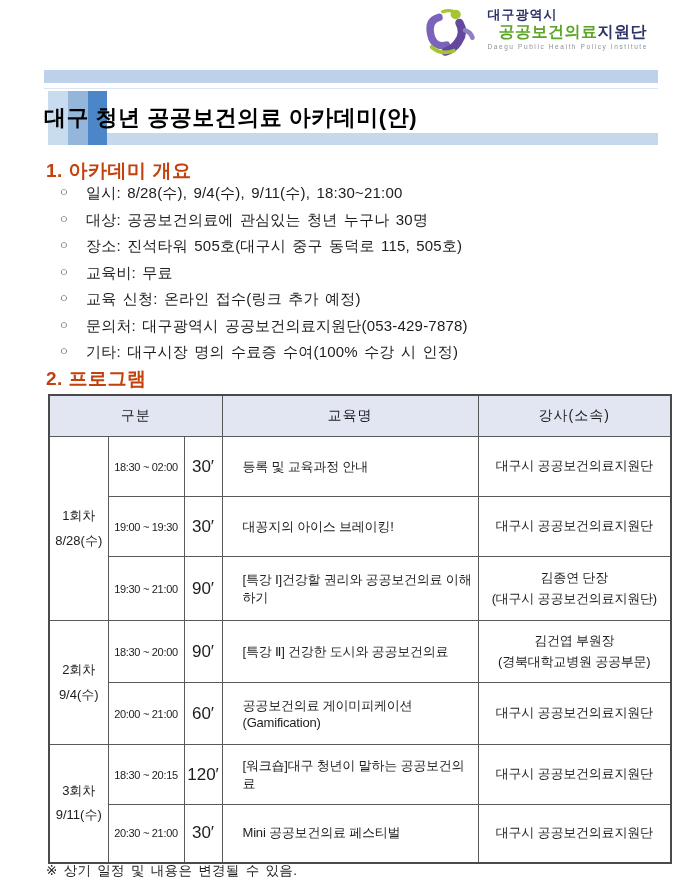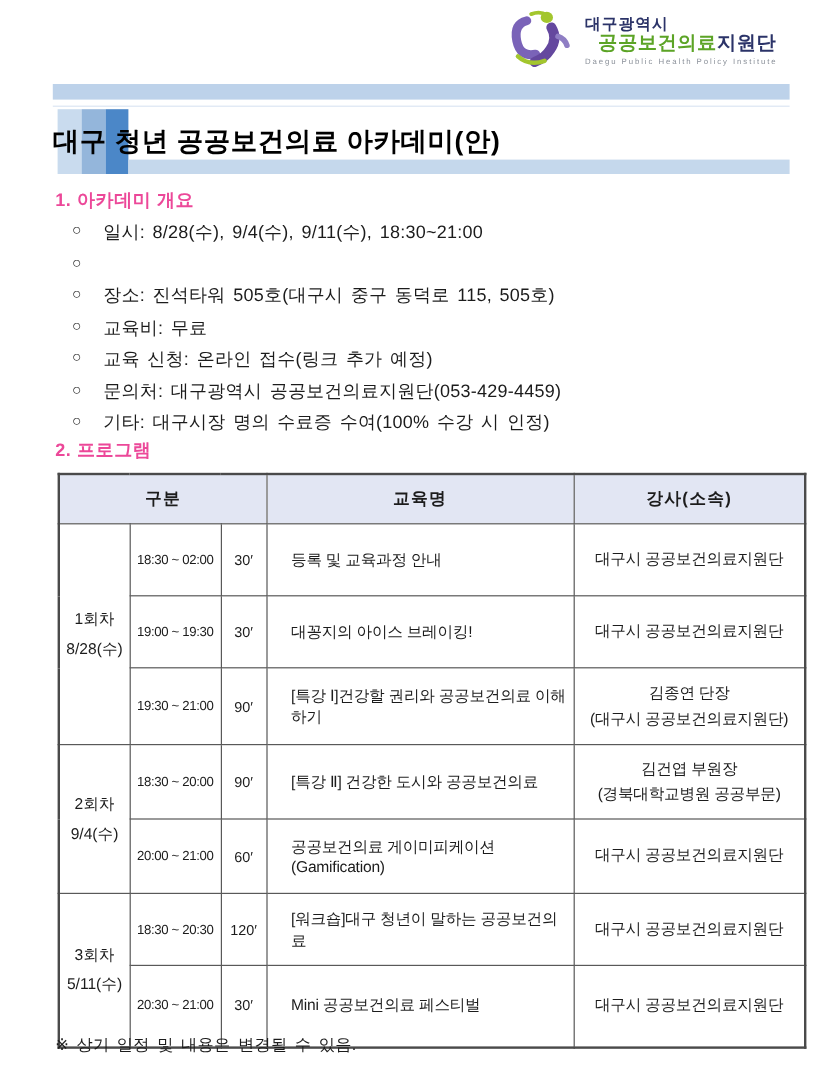--- a/index.html
+++ b/index.html
@@ -1,62 +1,62 @@
 <!DOCTYPE html>
 <html><head>
 <meta charset="utf-8">
 <style>
   html,body{margin:0;padding:0;}
   body{
     width:696px;height:888px;background:#ffffff;position:relative;overflow:hidden;
     font-family:"Liberation Sans","DejaVu Sans",sans-serif;color:#1a1a1a;
   }
   
-  .logo{position:absolute;top:8px;right:48px;display:flex;align-items:center;gap:6px;}
+  .logo{position:absolute;top:8px;right:48px;display:flex;align-items:flex-start;gap:6px;}
   .logo-mark{width:58px;height:52px;}
   .logo-text{display:flex;flex-direction:column;line-height:1.15;}
   .logo-line1{font-size:13px;font-weight:bold;color:#2b3368;letter-spacing:1px;}
   .logo-line2{font-size:16px;font-weight:bold;letter-spacing:0.5px;margin-left:11px;}
   .logo-line2 .green{color:#5ca426;}
   .logo-line2 .navy{color:#2b3368;}
   .logo-line3{font-size:6.5px;color:#8a9099;letter-spacing:1.6px;margin-top:2px;}
   
   .topbar{position:absolute;left:44px;top:70px;width:614px;height:13px;background:#bdd2ea;}
   .banner{position:absolute;left:44px;top:88px;width:614px;height:58px;border-top:1px solid #dbe5f3;}
   .banner-squares{position:absolute;left:4px;top:2px;height:54px;display:flex;}
   .sq1{width:20px;height:54px;background:#c9dbee;}
   .sq2{width:20px;height:54px;background:#94b6db;}
   .sq3{width:19px;height:54px;background:#4b87c8;}
   .banner-strip{position:absolute;left:63px;right:0;bottom:2px;height:12px;background:#c5d8ec;}
   .banner-title{
     position:absolute;left:0;right:0;top:14px;text-align:left;
     font-size:22px;font-weight:bold;color:#000;letter-spacing:0.5px;
   }
   
-  .section-heading{position:absolute;left:46px;font-size:15px;font-weight:bold;color:#ec4899;letter-spacing:0.5px;}
+  .section-heading{position:absolute;left:46px;font-size:19px;font-weight:bold;color:#c2410c;letter-spacing:0.5px;}
   #overview-heading{top:158px;}
   #program-heading{top:366px;}
   .bullets{position:absolute;left:60px;top:184px;width:600px;}
   .bullet-row{display:flex;align-items:flex-start;height:26.5px;font-size:15px;letter-spacing:0.2px;word-spacing:2px;color:#1c1c1c;}
   .bullet-circle{width:26px;font-size:13px;color:#333;flex:0 0 26px;}
   
   .program-table{
     position:absolute;left:48px;top:394px;border-collapse:collapse;table-layout:fixed;width:622px;
   }
   .program-table td,.program-table th{
     border:1px solid #595959;padding:2px 4px;vertical-align:middle;
     font-size:13px;color:#1c1c1c;overflow:hidden;
   }
   .program-table{border:2px solid #4a4a4a;}
   .program-table th{
-    background:#e2e6f3;height:36px;font-weight:bold;font-size:14px;letter-spacing:1px;
+    background:#e2e6f3;height:36px;font-weight:normal;font-size:14px;letter-spacing:1px;
   }
   td.c-session{text-align:center;white-space:pre-line;line-height:1.9;font-size:13px;}
   td.c-time{text-align:center;font-size:11px;letter-spacing:-0.3px;padding:2px 1px;}
-  td.c-min{text-align:center;font-size:12px;padding:2px 1px;}
+  td.c-min{text-align:center;font-size:17px;padding:2px 1px;}
   td.c-name{text-align:left;padding-left:20px;font-size:13px;letter-spacing:-0.2px;}
   td.c-lect{text-align:center;white-space:pre-line;line-height:1.55;font-size:13px;letter-spacing:-0.2px;}
   
   .footnote{position:absolute;left:46px;top:862px;font-size:13.5px;color:#1c1c1c;letter-spacing:0.3px;word-spacing:2px;}
 </style>
 </head>
 <body>
 
 <div class="logo">
   <svg class="logo-mark" viewBox="0 0 60 56" xmlns="http://www.w3.org/2000/svg">
@@ -86,36 +86,37 @@
 </div>
 
 <div class="section-heading" id="overview-heading">1. 아카데미 개요</div>
 <div class="bullets">
   <div class="bullet-row">
     <span class="bullet-circle">○</span>
     <span>일시: 8/28(수), 9/4(수), 9/11(수), 18:30~21:00</span>
   </div>
   <div class="bullet-row">
     <span class="bullet-circle">○</span>
+    <span>대상: 공공보건의료에 관심있는 청년 누구나 30명</span>
   </div>
   <div class="bullet-row">
     <span class="bullet-circle">○</span>
     <span>장소: 진석타워 505호(대구시 중구 동덕로 115, 505호)</span>
   </div>
   <div class="bullet-row">
     <span class="bullet-circle">○</span>
     <span>교육비: 무료</span>
   </div>
   <div class="bullet-row">
     <span class="bullet-circle">○</span>
     <span>교육 신청: 온라인 접수(링크 추가 예정)</span>
   </div>
   <div class="bullet-row">
     <span class="bullet-circle">○</span>
-    <span>문의처: 대구광역시 공공보건의료지원단(053-429-4459)</span>
+    <span>문의처: 대구광역시 공공보건의료지원단(053-429-7878)</span>
   </div>
   <div class="bullet-row">
     <span class="bullet-circle">○</span>
     <span>기타: 대구시장 명의 수료증 수여(100% 수강 시 인정)</span>
   </div>
 </div>
 
 <div class="section-heading" id="program-heading">2. 프로그램</div>
 
 <table class="program-table">
@@ -163,27 +164,27 @@
 (경북대학교병원 공공부문)</td>
   </tr>
   <tr style="height:62px;">
     <td class="c-time">20:00 ~ 21:00</td>
     <td class="c-min">60′</td>
     <td class="c-name">공공보건의료 게이미피케이션(Gamification)</td>
     <td class="c-lect">대구시 공공보건의료지원단</td>
   </tr>
   <tr style="height:60px;">
     <td class="c-session" rowspan="2">3회차
-5/11(수)</td>
-    <td class="c-time">18:30 ~ 20:30</td>
+9/11(수)</td>
+    <td class="c-time">18:30 ~ 20:15</td>
     <td class="c-min">120′</td>
     <td class="c-name">[워크숍]대구 청년이 말하는 공공보건의료</td>
     <td class="c-lect">대구시 공공보건의료지원단</td>
   </tr>
-  <tr style="height:68px;">
+  <tr style="height:58px;">
     <td class="c-time">20:30 ~ 21:00</td>
     <td class="c-min">30′</td>
     <td class="c-name">Mini 공공보건의료 페스티벌</td>
     <td class="c-lect">대구시 공공보건의료지원단</td>
   </tr>
 </tbody>
   </table>
 
 <div class="footnote">※ 상기 일정 및 내용은 변경될 수 있음.</div>
 

